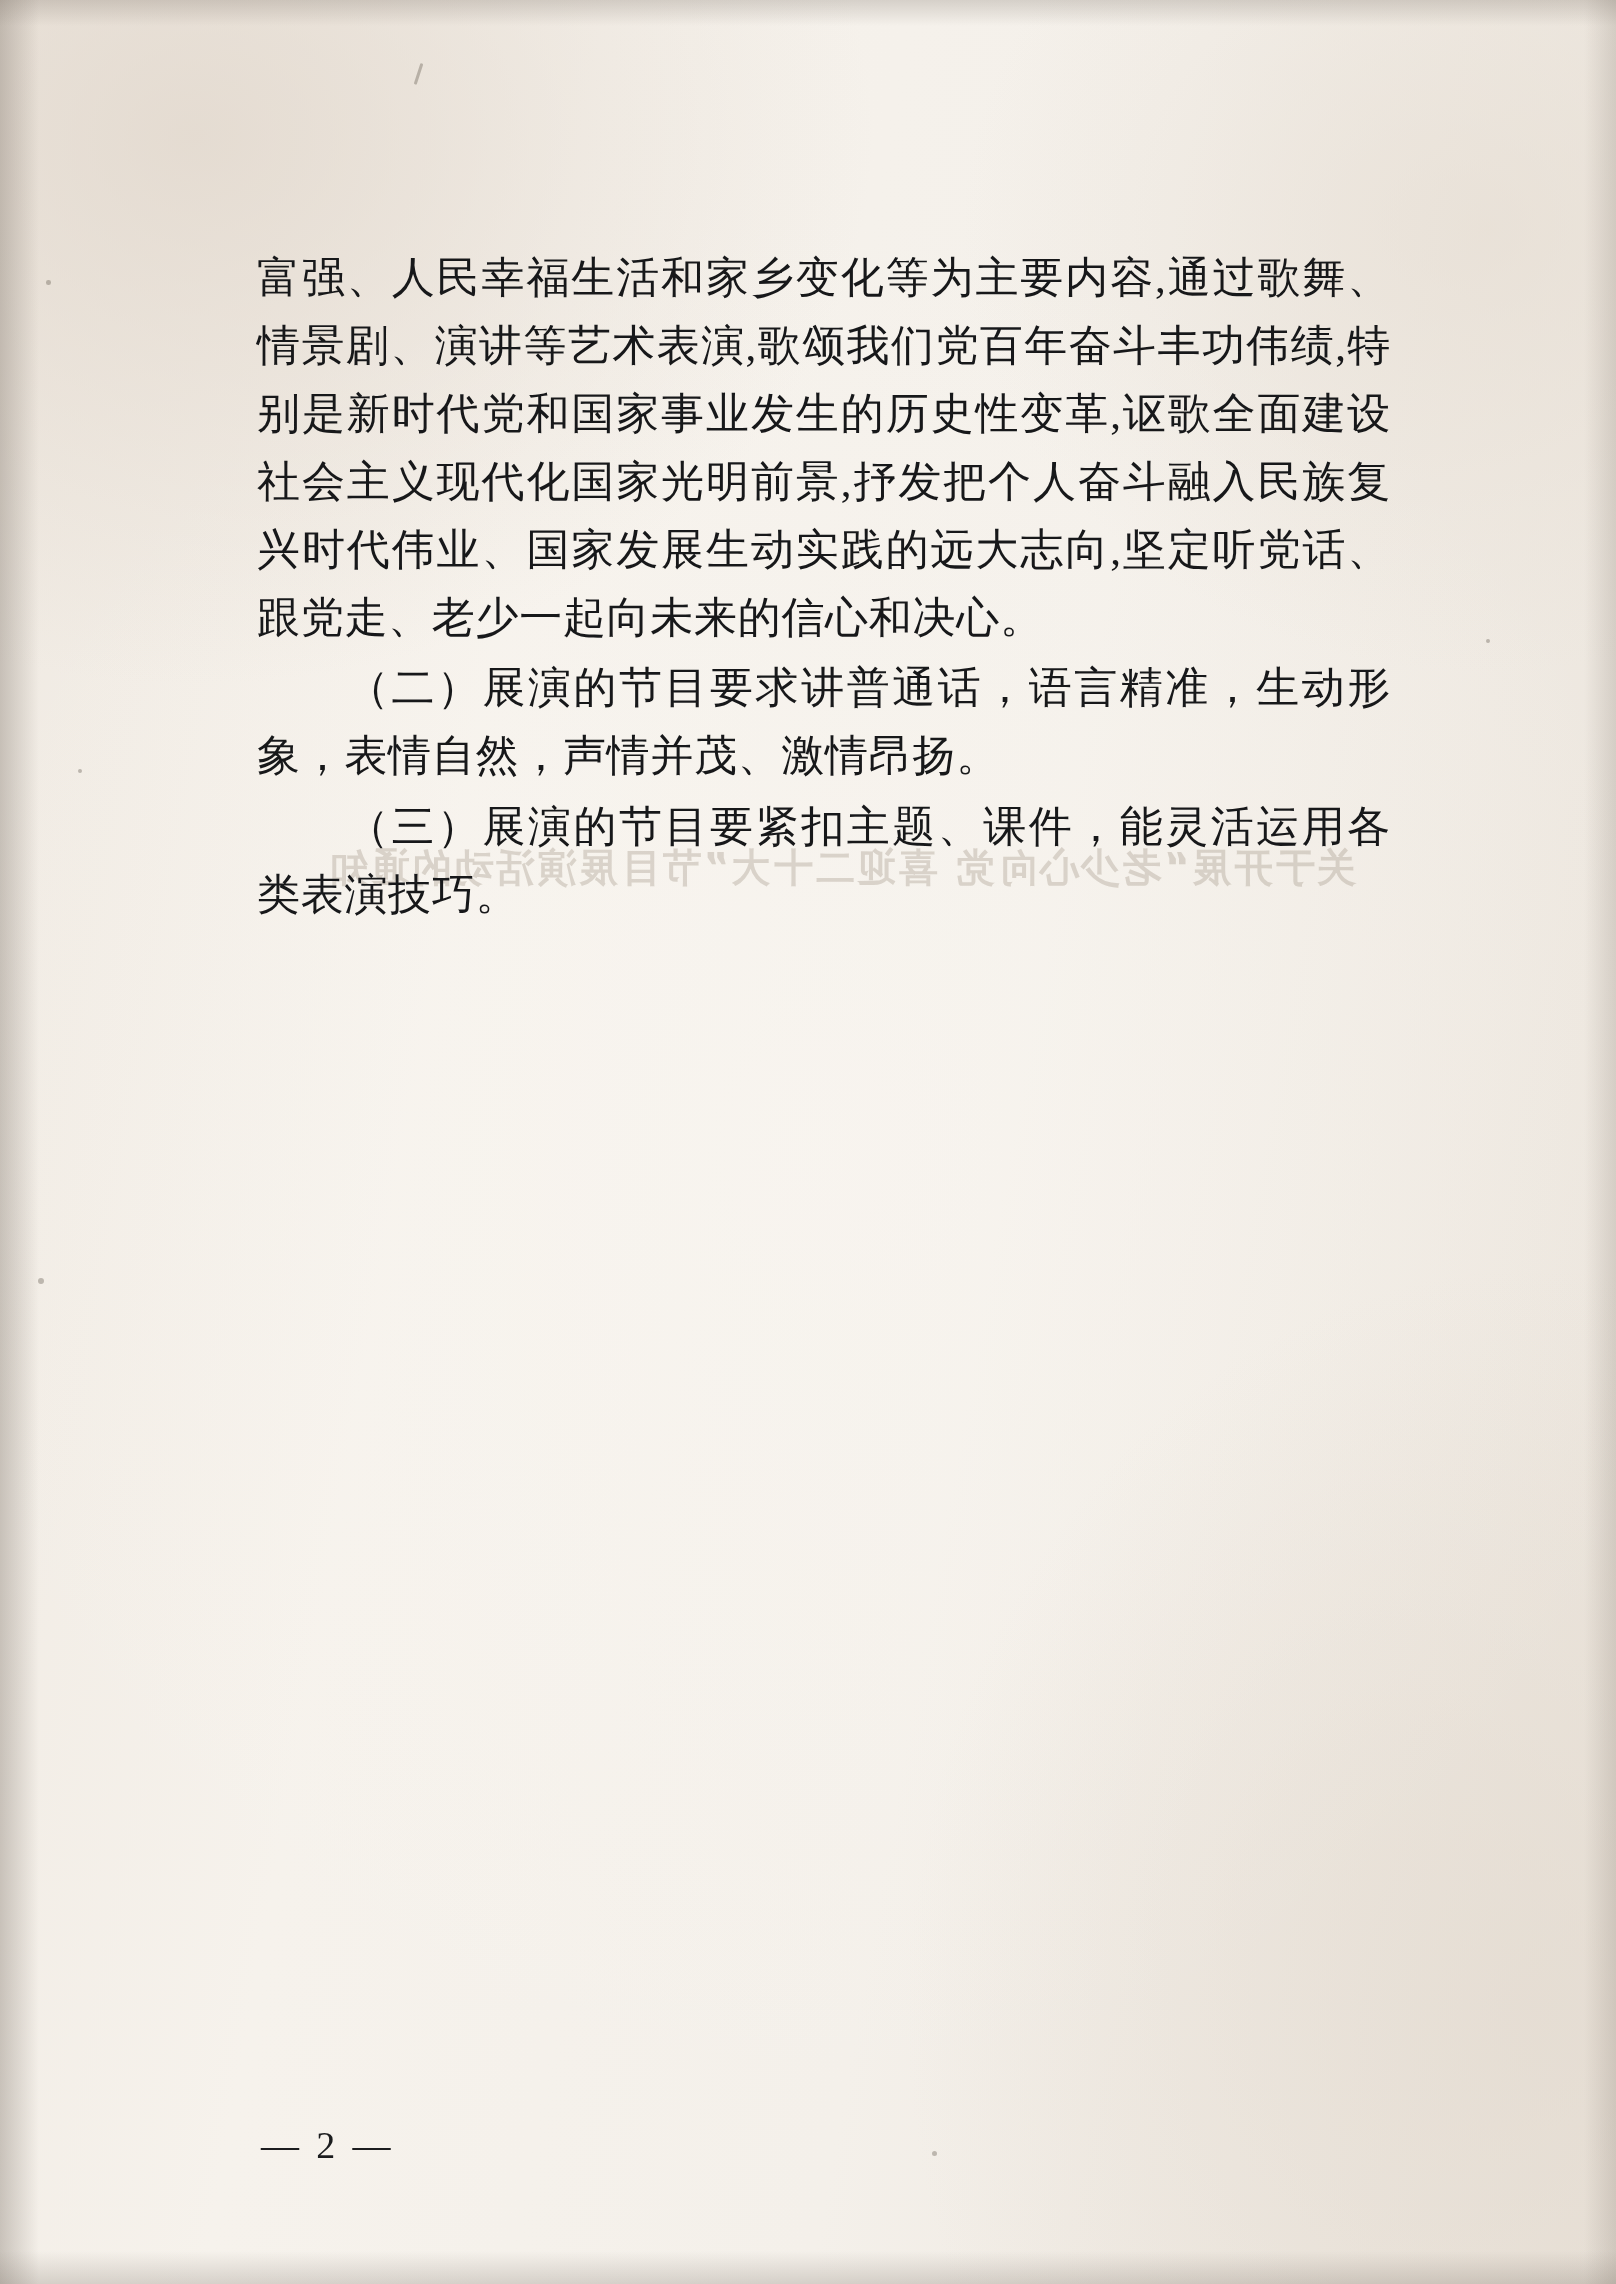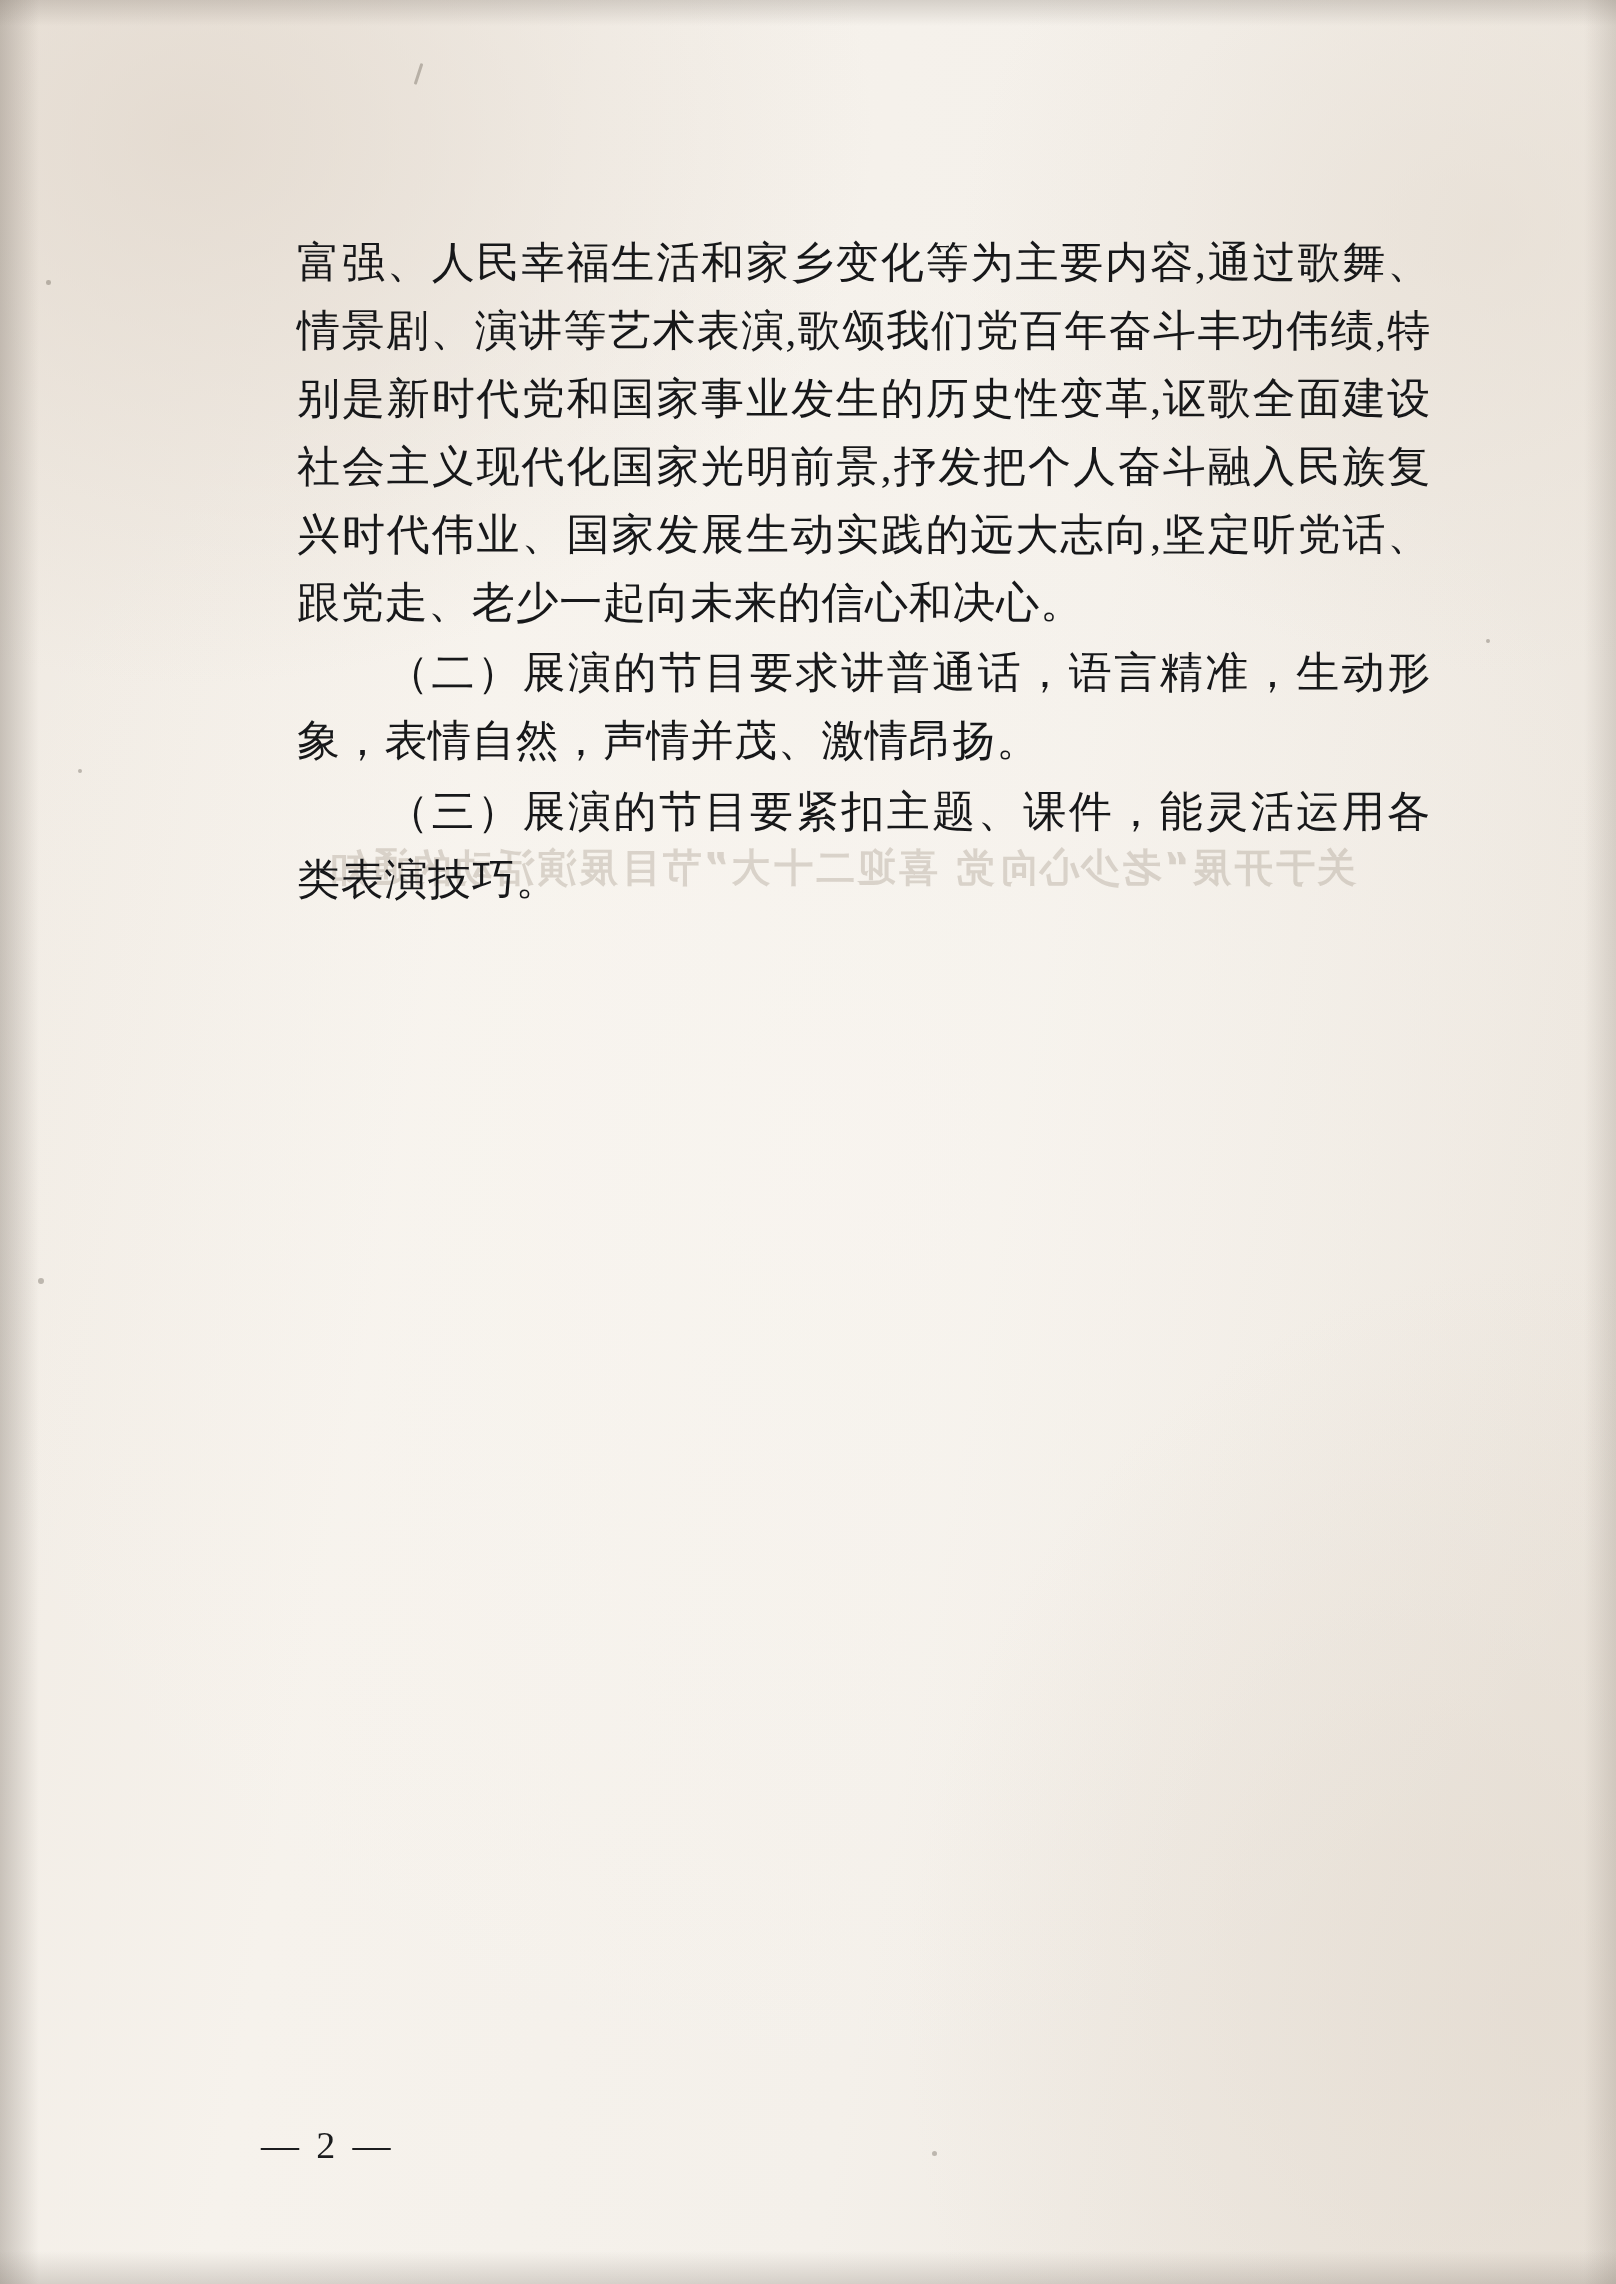--- a/index.html
+++ b/index.html
@@ -69,23 +69,22 @@
     line-height: 1.75;
     letter-spacing: 2.6px;
     transform: scaleX(-1);
     pointer-events: none;
     user-select: none;
   }
 
   .content {
     position: absolute;
     left: 257px;
-    top: 229px;
+    top: 244px;
     width: 1134px;
-    margin-left: 40px;
   }
 
   p {
     margin: 0 0 2.6px 0;
     font-size: 43px;
     line-height: 1.58;
     color: #17181a;
     letter-spacing: 0.7px;
     text-align: justify;
   }

